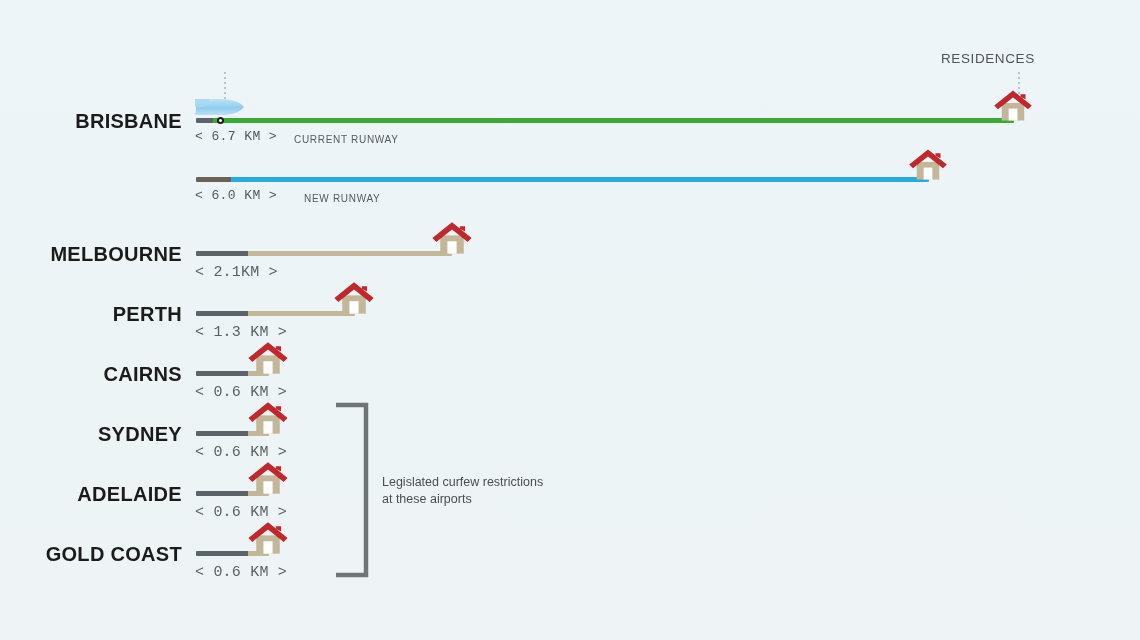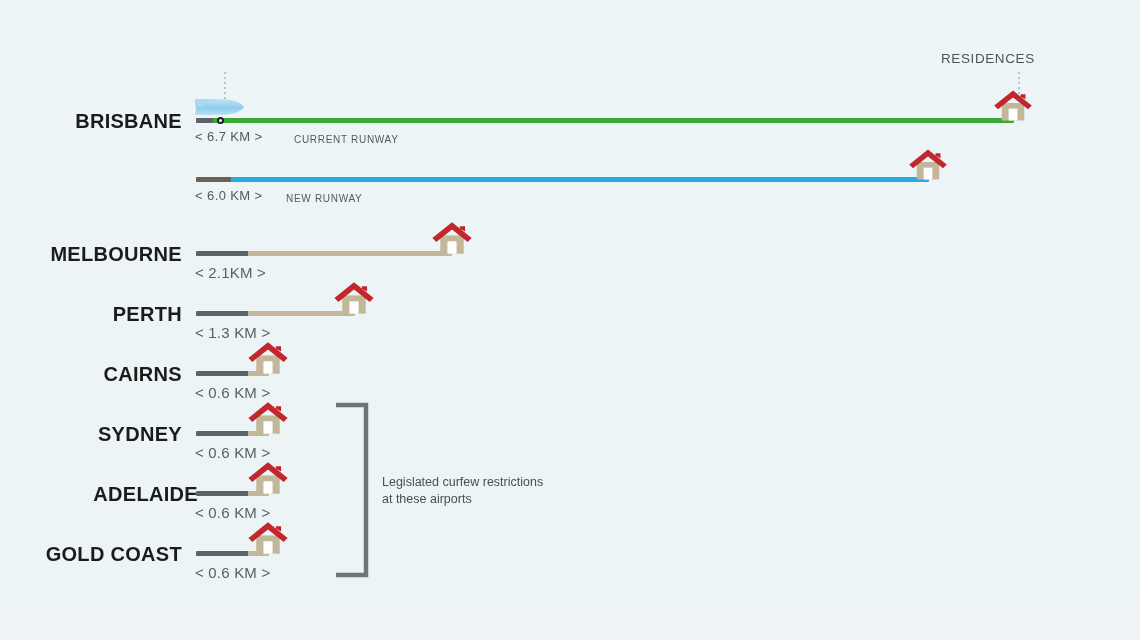--- a/index.html
+++ b/index.html
@@ -70,21 +70,21 @@
     height: 5px;
     border-radius: 0 1px 1px 0;
   }
 
   
   .dist-label {
     font-size: 13px;
     color: #55595b;
     letter-spacing: 0.4px;
     white-space: nowrap;
-    font-family: Liberation Sans, sans-serif;
+    font-family: Liberation Mono, monospace;
   }
   .dist-label.small {
     font-size: 15px;
     color: #5a5f61;
     letter-spacing: 0.2px;
   }
   .runway-caption {
     font-size: 10px;
     letter-spacing: 0.7px;
     color: #55595b;
@@ -154,21 +154,21 @@
           <div class="bar-head" style="width: 35px; background: rgb(107, 98, 87);"></div>
           <div class="bar-body" style="left: 35px; width: 697.537px; background: rgb(41, 171, 226);"></div>
         </div>
         <div class="abs" style="left: 907.737px; top: 148px;"><svg width="40" height="33" viewBox="0 0 64 52">
       <rect x="14" y="22" width="36" height="28" fill="#c3b79a"></rect>
       <path d="M32 2 L62 26 L56 32 L32 13 L8 32 L2 26 Z" fill="#c1272d"></path>
       <path d="M44 8 L52 8 L52 16 L44 12 Z" fill="#c1272d"></path>
       <rect x="25" y="31" width="14" height="19" fill="#ffffff"></rect>
     </svg></div>
         <div class="abs dist-label" style="left: 195px; top: 188px;">&lt;  6.0 KM  &gt;</div>
-        <div class="abs runway-caption" style="left: 286px; top: 193px;">NEW RUNWAY</div>
+        <div class="abs runway-caption" style="left: 304px; top: 193px;">NEW RUNWAY</div>
       </div>
       <div class="abs" style="left: 0px; top: 0px; width: 1140px; height: 0px;">
         <div class="abs city-label" style="left: 0px; width: 182px; top: 243px;">MELBOURNE</div>
         <div class="abs bar-track" style="left: 196px; top: 251px; width: 256.388px;">
           <div class="bar-head" style="width: 52px; background: rgb(92, 99, 105);"></div>
           <div class="bar-body" style="left: 52px; width: 204.388px; background: rgb(195, 183, 154);"></div>
         </div>
         <div class="abs" style="left: 430.548px; top: 221px;"><svg width="42" height="34" viewBox="0 0 64 52">
       <rect x="14" y="22" width="36" height="28" fill="#c3b79a"></rect>
       <path d="M32 2 L62 26 L56 32 L32 13 L8 32 L2 26 Z" fill="#c1272d"></path>
@@ -213,21 +213,21 @@
         </div>
         <div class="abs" style="left: 247.414px; top: 401px;"><svg width="42" height="34" viewBox="0 0 64 52">
       <rect x="14" y="22" width="36" height="28" fill="#c3b79a"></rect>
       <path d="M32 2 L62 26 L56 32 L32 13 L8 32 L2 26 Z" fill="#c1272d"></path>
       <path d="M44 8 L52 8 L52 16 L44 12 Z" fill="#c1272d"></path>
       <rect x="25" y="31" width="14" height="19" fill="#ffffff"></rect>
     </svg></div>
         <div class="abs dist-label small" style="left: 195px; top: 444px;">&lt;  0.6 KM &gt;</div>
       </div>
       <div class="abs" style="left: 0px; top: 0px; width: 1140px; height: 0px;">
-        <div class="abs city-label" style="left: 16px; width: 182px; top: 483px;">ADELAIDE</div>
+        <div class="abs city-label" style="left: 0px; width: 182px; top: 483px;">ADELAIDE</div>
         <div class="abs bar-track" style="left: 196px; top: 491px; width: 73.2537px;">
           <div class="bar-head" style="width: 52px; background: rgb(92, 99, 105);"></div>
           <div class="bar-body" style="left: 52px; width: 21.2537px; background: rgb(195, 183, 154);"></div>
         </div>
         <div class="abs" style="left: 247.414px; top: 461px;"><svg width="42" height="34" viewBox="0 0 64 52">
       <rect x="14" y="22" width="36" height="28" fill="#c3b79a"></rect>
       <path d="M32 2 L62 26 L56 32 L32 13 L8 32 L2 26 Z" fill="#c1272d"></path>
       <path d="M44 8 L52 8 L52 16 L44 12 Z" fill="#c1272d"></path>
       <rect x="25" y="31" width="14" height="19" fill="#ffffff"></rect>
     </svg></div>

